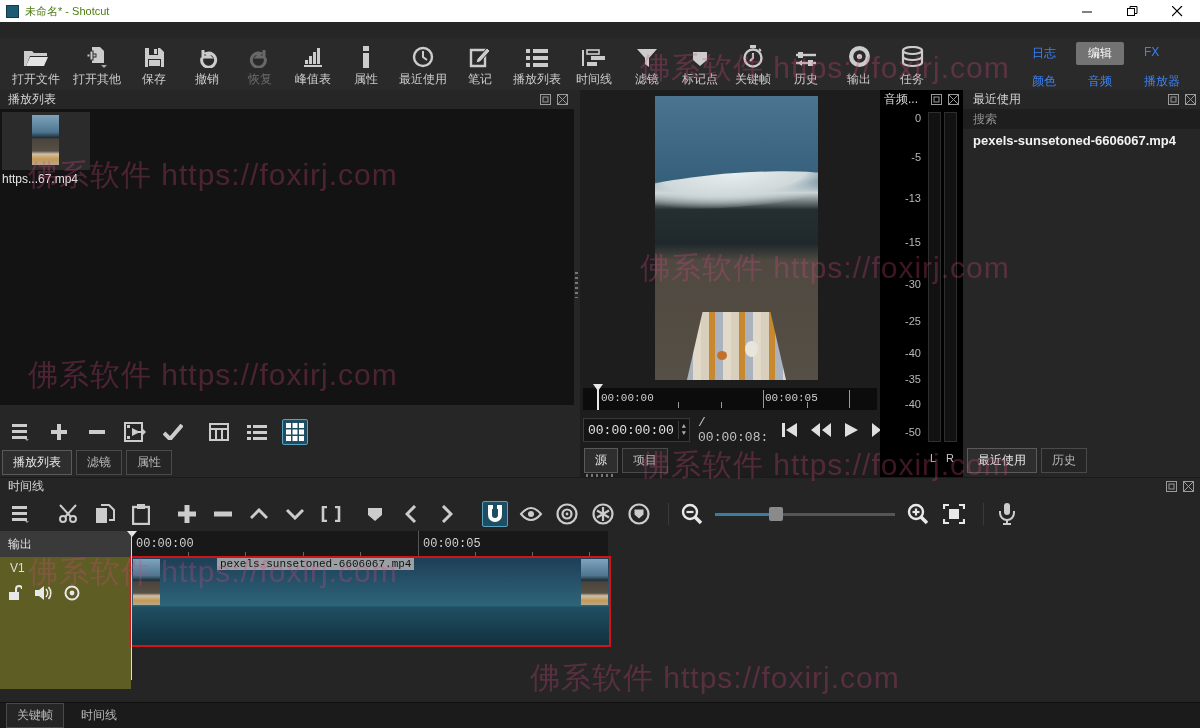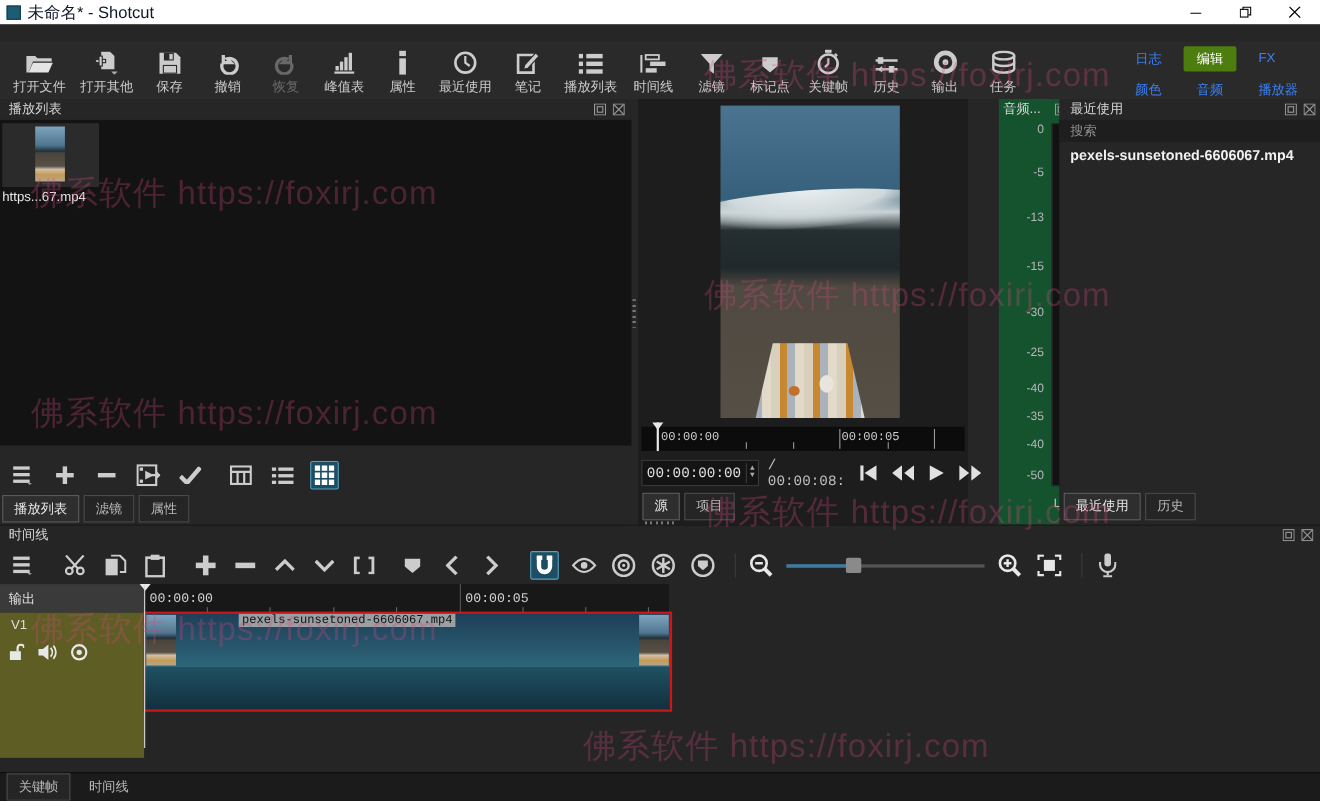--- a/index.html
+++ b/index.html
@@ -9,21 +9,21 @@
     background:#262626; font-family:"Liberation Sans",sans-serif;
     color:#c8c8c8; font-size:12px; user-select:none;
   }
   .mono{ font-family:"Liberation Mono","DejaVu Sans Mono",monospace; }
 
   
   .titlebar{ position:absolute; left:0; top:0; width:1200px; height:22px;
     background:#ffffff; color:#000; display:flex; align-items:center; }
   .appicon{ width:13px; height:13px; margin:0 6px 0 6px; background:#1d5d74;
     border:1px solid #123c4c; }
-  .titletext{ font-size:15px; color:#0f172a; }
+  .titletext{ font-size:11px; color:#4d7c0f; }
   .wincontrols{ position:absolute; right:0; top:0; height:22px; display:flex; }
   .winbtn{ width:45px; height:22px; display:flex; align-items:center; justify-content:center; }
 
   
   .menubar{ position:absolute; left:0; top:22px; width:1200px; height:16px;
     background:#232323; display:flex; align-items:center; gap:22px; padding-left:10px;
     border-bottom:1px solid #1a1a1a; }
   .menuitem{ color:#d0d0d0; font-size:12px; }
 
   
@@ -33,21 +33,21 @@
     min-width:44px; padding:0 2px; color:#cccccc; }
   .tb-btn .ictop{ height:24px; display:flex; align-items:flex-end; justify-content:center; }
   .tb-label{ font-size:12px; white-space:nowrap; }
   .disabled{ opacity:.38; }
   svg.ic{ display:block; }
 
   
   .layoutsw{ position:absolute; right:8px; top:42px; display:flex; flex-direction:column; gap:5px; align-items:flex-start;}
   .lsrow{ display:flex; gap:8px; }
   .lsbtn{ padding:3px 12px; font-size:12px; color:#3b82f6; border-radius:2px; }
-  .lsbtn.active{ background:#4d7c0f; color:#fff; }
+  .lsbtn.active{ background:#737373; color:#fff; }
 
   
   .panel-title{ font-size:12px; color:#d6d6d6; }
   .pt-icons{ display:flex; gap:6px; align-items:center; }
   .tabbtn{ padding:3px 10px; font-size:12px; color:#b8b8b8; border:1px solid transparent; }
   .tabbtn.active{ border:1px solid #5a5a5a; background:#2e2e2e; color:#e8e8e8; }
   .tabbtn.boxed{ border:1px solid #4a4a4a; background:#252525; }
 
   
   .playlist-panel{ position:absolute; left:0; top:90px; width:574px; height:387px; background:#262626; }
@@ -86,21 +86,21 @@
   .spinval{ padding:0 4px; font-size:13px; color:#e0e0e0; }
   .spinarrows{ display:flex; flex-direction:column; font-size:7px; color:#aaa; line-height:7px;
     border-left:1px solid #3a3a3a; padding:2px 3px; }
   .durtext{ margin-left:8px; font-size:13px; color:#c0c0c0; }
   .transport{ display:flex; gap:14px; margin-left:14px; align-items:center; }
   .pv-tabs{ position:absolute; left:4px; top:358px; display:flex; gap:4px; }
   .dots-h{ position:absolute; left:6px; top:384px; width:28px; height:3px;
     background:repeating-linear-gradient(90deg,#777 0 2px,transparent 2px 5px); }
 
   
-  .meter-panel{ position:absolute; left:908px; top:90px; width:83px; height:387px; background:#14532d; }
+  .meter-panel{ position:absolute; left:880px; top:90px; width:83px; height:387px; background:#000000; }
   .mp-header{ height:18px; display:flex; align-items:center; justify-content:space-between; padding:0 4px; }
   .scale-label{ position:absolute; font-size:11px; color:#b8b8b8; right:42px; }
   .mbar{ position:absolute; top:22px; width:13px; height:330px; background:#121212; border:1px solid #2e2e2e; }
   .chan{ position:absolute; top:362px; font-size:11px; color:#c8c8c8; }
 
   
   .recent-panel{ position:absolute; left:963px; top:90px; width:237px; height:387px; background:#262626; }
   .rp-header{ height:18px; display:flex; align-items:center; justify-content:space-between; padding:0 4px 0 10px; }
   .rp-search{ position:absolute; left:0; top:19px; width:237px; height:20px; background:#1e1e1e;
     border:none; outline:none; color:#ddd; padding:0 10px; font-size:12px; font-family:"Liberation Sans",sans-serif;}

